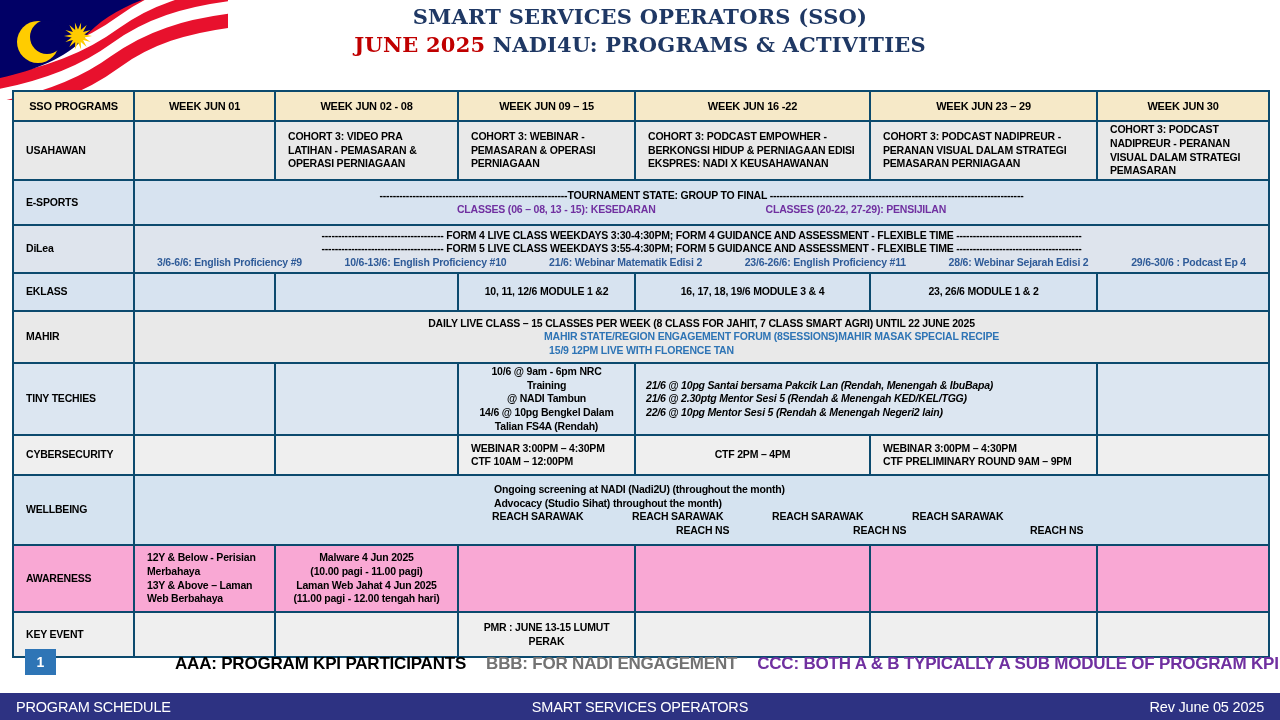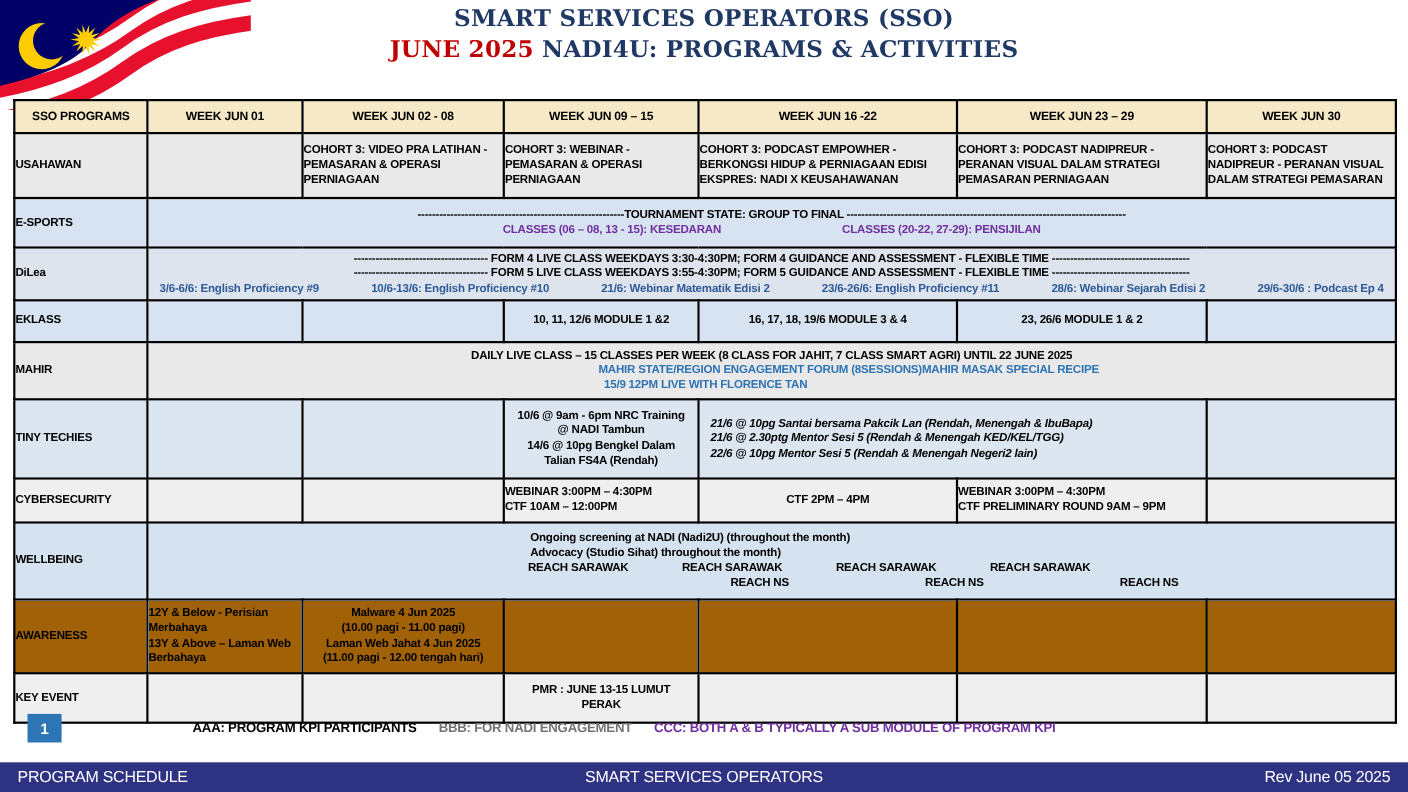--- a/index.html
+++ b/index.html
@@ -16,34 +16,34 @@
   .title-block{position:absolute;top:4px;left:0;right:0;text-align:center;
     font-family:"DejaVu Serif",serif;font-weight:bold;color:#1F3864;}
   .title-line1{font-size:21px;letter-spacing:.2px;}
   .title-line2{font-size:21px;letter-spacing:.2px;margin-top:3px;}
   .title-red{color:#C00000;}
 
   
   table.sched{position:absolute;top:90px;left:12px;width:1256px;
     border-collapse:collapse;table-layout:fixed;}
   table.sched th,table.sched td{
-    border:2px solid #000000;padding:1px 0;overflow:hidden;
+    border:2px solid #0c4a6e;padding:1px 12px;overflow:hidden;
     font-size:10.5px;font-weight:bold;color:#000;letter-spacing:-0.2px;line-height:1.3;
     vertical-align:middle;}
   table.sched th{background:#F6E9C8;font-size:11px;text-align:center;height:26px;}
   td.prog{font-size:12px;padding-left:8px;}
   tr.r-usahawan>td{background:#E9E9E9;height:55px;}
   tr.r-esports>td{background:#D7E3F0;height:41px;}
   tr.r-dilea>td{background:#DEE4ED;height:44px;}
   tr.r-eklass>td{background:#D7E3F0;height:34px;}
   tr.r-mahir>td{background:#E9E9E9;height:48px;}
   tr.r-tiny>td{background:#DCE6F1;height:68px;}
   tr.r-cyber>td{background:#EFEFEF;height:36px;}
   tr.r-wellbeing>td{background:#D5E3F0;height:66px;}
-  tr.r-awareness>td{background:#a16207;height:63px;margin-left:26px;}
+  tr.r-awareness>td{background:#f9a8d4;height:63px;margin-left:26px;}
   tr.r-keyevent>td{background:#EFEFEF;height:41px;}
 
   .tl{text-align:left;vertical-align:middle;}
   .tc{text-align:center;}
   .blue{color:#2E74B5;}
   .midblue{color:#2F5B98;}
   .purple{color:#7030A0;}
   .nowrap{white-space:nowrap;text-align:center;overflow:hidden;}
   .flexline{display:flex;justify-content:center;}
 
@@ -53,21 +53,21 @@
 
   .wb-pad{padding-left:347px;text-align:left;}
   .wb-row{display:flex;padding-left:345px;text-align:left;}
   .wb-row span{width:140px;flex:none;}
   .wb-row.ns span{padding-left:7px;width:170px;}
 
   
   .page-num{position:absolute;left:25px;top:649px;width:31px;height:26px;background:#2E75B6;
     color:#fff;font-size:14px;font-weight:bold;display:flex;align-items:center;justify-content:center;}
   .legend{position:absolute;top:654px;left:175px;display:flex;gap:20px;
-    font-size:12px;font-weight:bold;white-space:nowrap;letter-spacing:-0.2px;}
+    font-size:17px;font-weight:bold;white-space:nowrap;letter-spacing:-0.2px;}
   .legend .bbb{color:#737373;text-align:center;}
   .legend .ccc{color:#7030A0;}
 
   
   .bottom-bar{position:absolute;left:0;right:0;bottom:0;height:27px;background:#2D3282;
     color:#ffffff;display:flex;align-items:center;padding:0 16px;font-size:14.5px;letter-spacing:-0.2px;}
   .bottom-bar .bleft{flex:1;text-align:left;}
   .bottom-bar .bcenter{flex:1;text-align:center;}
   .bottom-bar .bright{flex:1;text-align:right;}
 </style>

